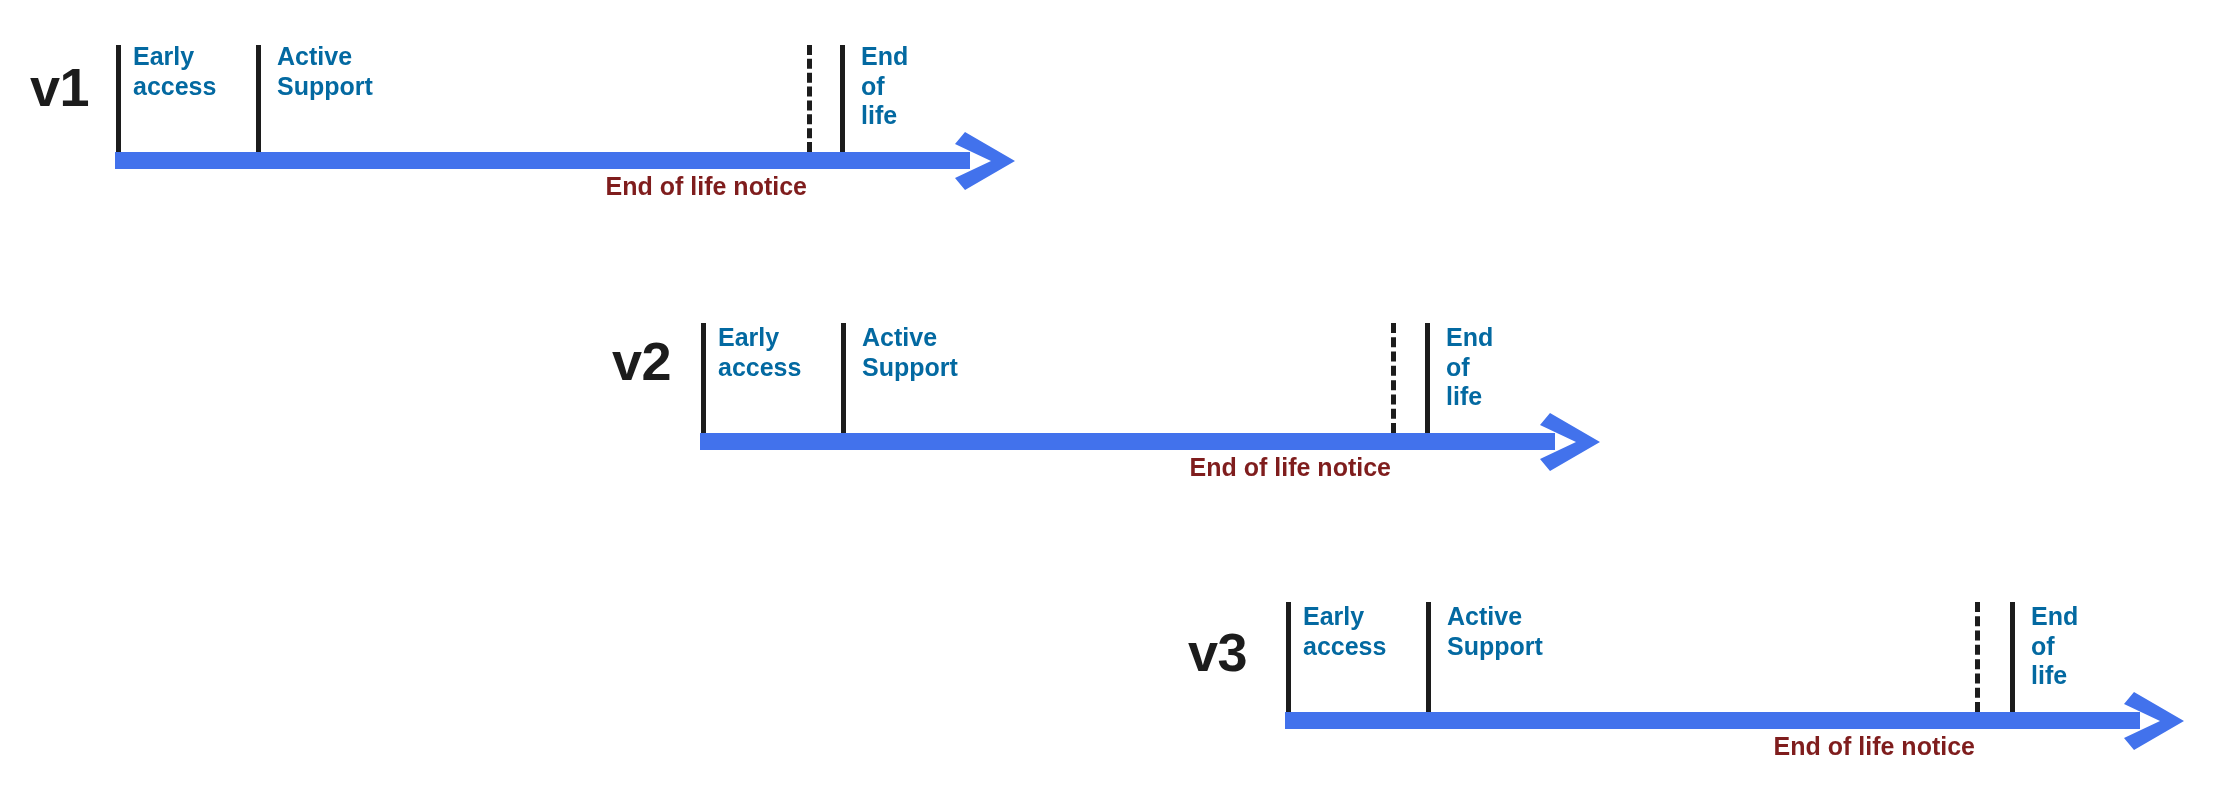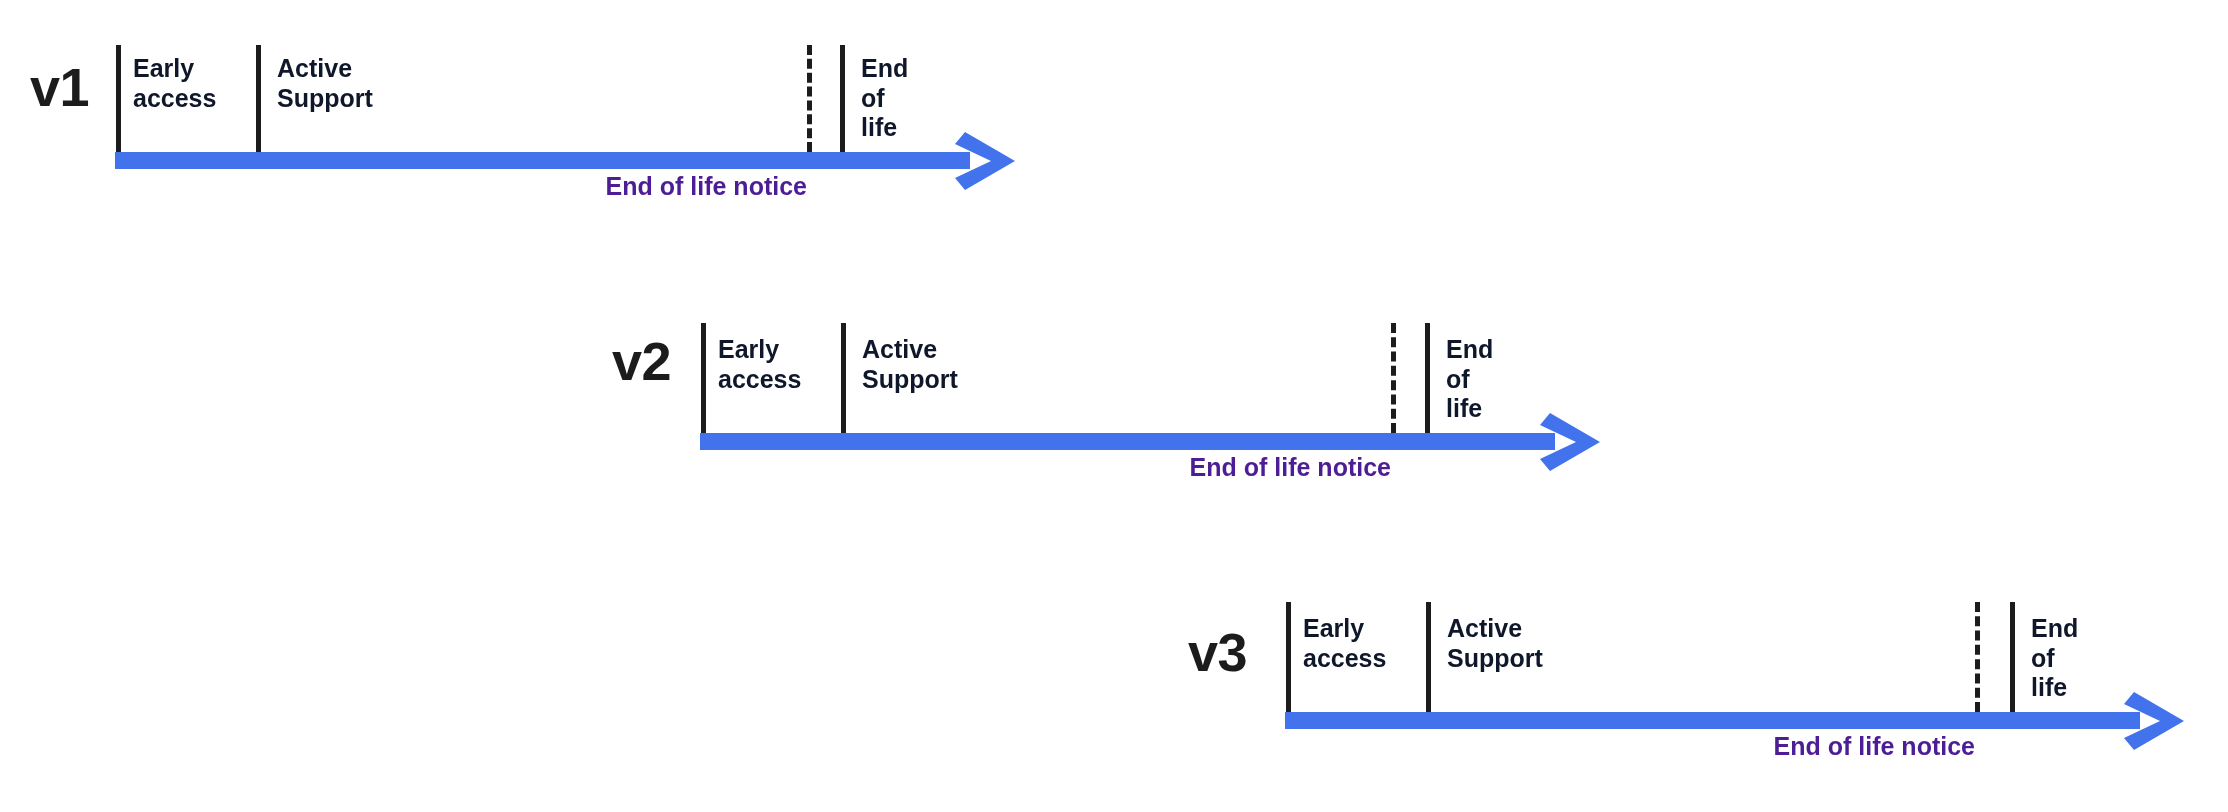--- a/index.html
+++ b/index.html
@@ -65,32 +65,31 @@
     border-left: 5px dashed #1c1c1c;
     width: 0;
   }
 
   
   .phase-label {
     position: absolute;
     font-size: 25px;
     font-weight: 700;
     line-height: 1.18;
-    color: #0f172a;
+    color: #0369a1;
     white-space: pre-line;
-    margin-top: 12px;
   }
 
   
   .notice-label {
     position: absolute;
     font-size: 25px;
     font-weight: 700;
     line-height: 1;
-    color: #4c1d95;
+    color: #7f1d1d;
     white-space: nowrap;
     text-align: right;
   }
 </style>
 </head>
 <body>
 
 <div id="diagram" style="width: 2228px; height: 799px; background: rgb(255, 255, 255);">
     <div class="lane">
       <div class="version-label" style="left: 30px; top: 60px;">v1</div>

